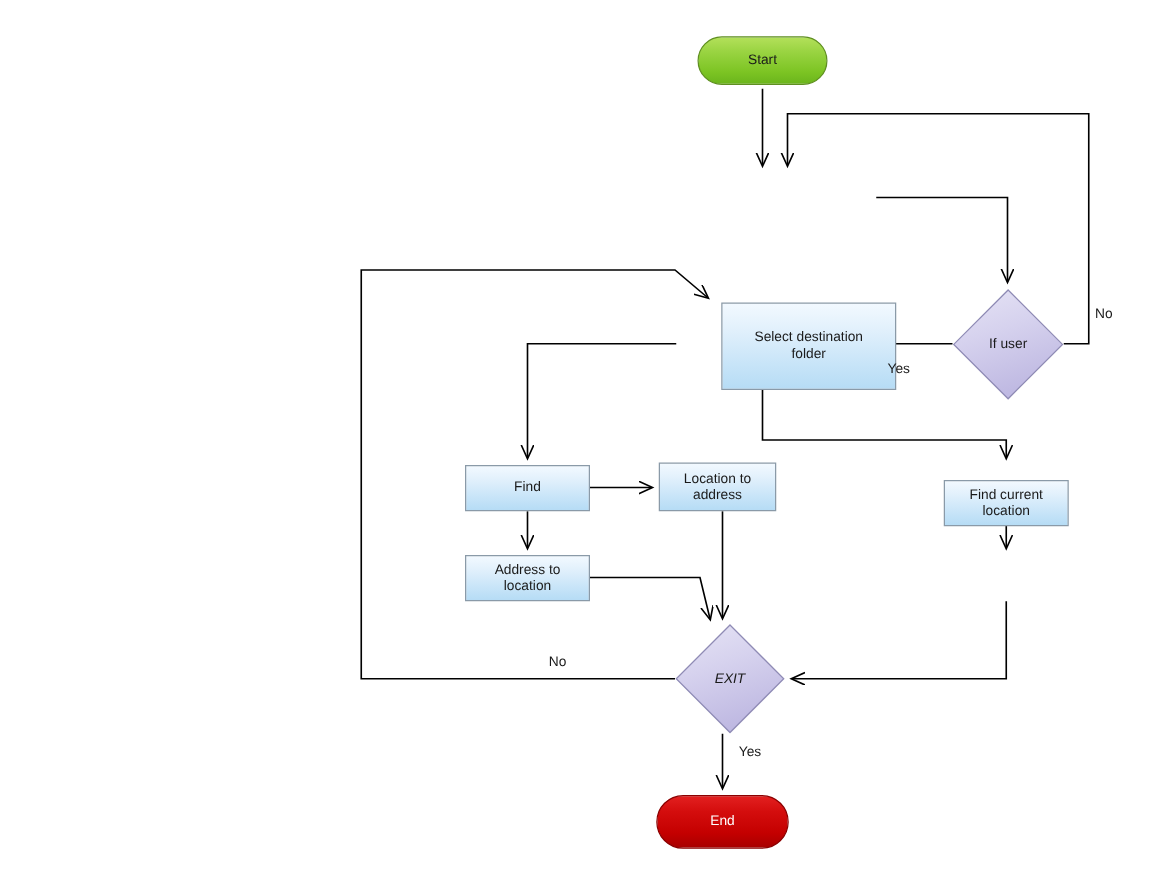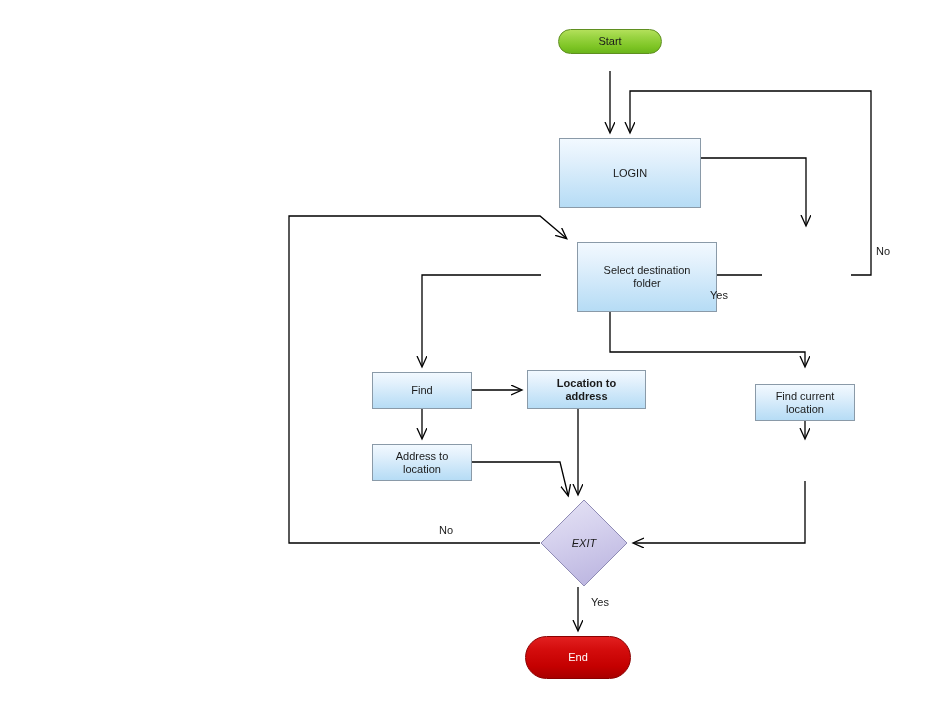--- a/index.html
+++ b/index.html
@@ -119,39 +119,42 @@
       <path d="M805,409 L805,438" marker-end="url(#ah)"></path>
 
       <path d="M805,481 L805,543 L634,543" marker-end="url(#ah)"></path>
 
       <path d="M540,543 L289,543 L289,216 L540,216 L566,238" marker-end="url(#ah)"></path>
 
       <path d="M578,587 L578,630" marker-end="url(#ah)"></path>
     </g>
   </svg>
 
-  <div class="node terminator" style="left:558px; top:29px; width:104px; height:25px;justify-content:center;">
+  <div class="node terminator" style="left:558px; top:29px; width:104px; height:39px;justify-content:center;">
     <span>Start</span>
   </div>
 
-  <div class="node process" style="left:559px; top:138px; width:142px; height:70px;">
-    <span>LOGIN</span>
+
+  <div class="node decision" style="left:762px; top:231px; width:89px; height:89px;">
+    <svg class="diamond-shape" viewBox="0 0 89 89">
+      <polygon points="44.5,1 88,44.5 44.5,88 1,44.5" fill="url(#decGrad)" stroke="#8f8bb5" stroke-width="1"></polygon>
+    </svg>
+    <span class="diamond-label">If user</span>
   </div>
-
 
   <div class="node process" style="left:541px; top:242px; width:140px; height:70px;margin-left:36px;">
     <span>Select destination
 folder</span>
   </div>
 
   <div class="node process" style="left:372px; top:372px; width:100px; height:37px;">
     <span>Find</span>
   </div>
 
-  <div class="node process" style="left:527px; top:370px; width:119px; height:39px;font-weight:bold;">
+  <div class="node process" style="left:527px; top:370px; width:94px; height:39px;">
     <span>Location to
 address</span>
   </div>
 
   <div class="node process" style="left:372px; top:444px; width:100px; height:37px;">
     <span>Address to
 location</span>
   </div>
 
   <div class="node process" style="left:755px; top:384px; width:100px; height:37px;">

